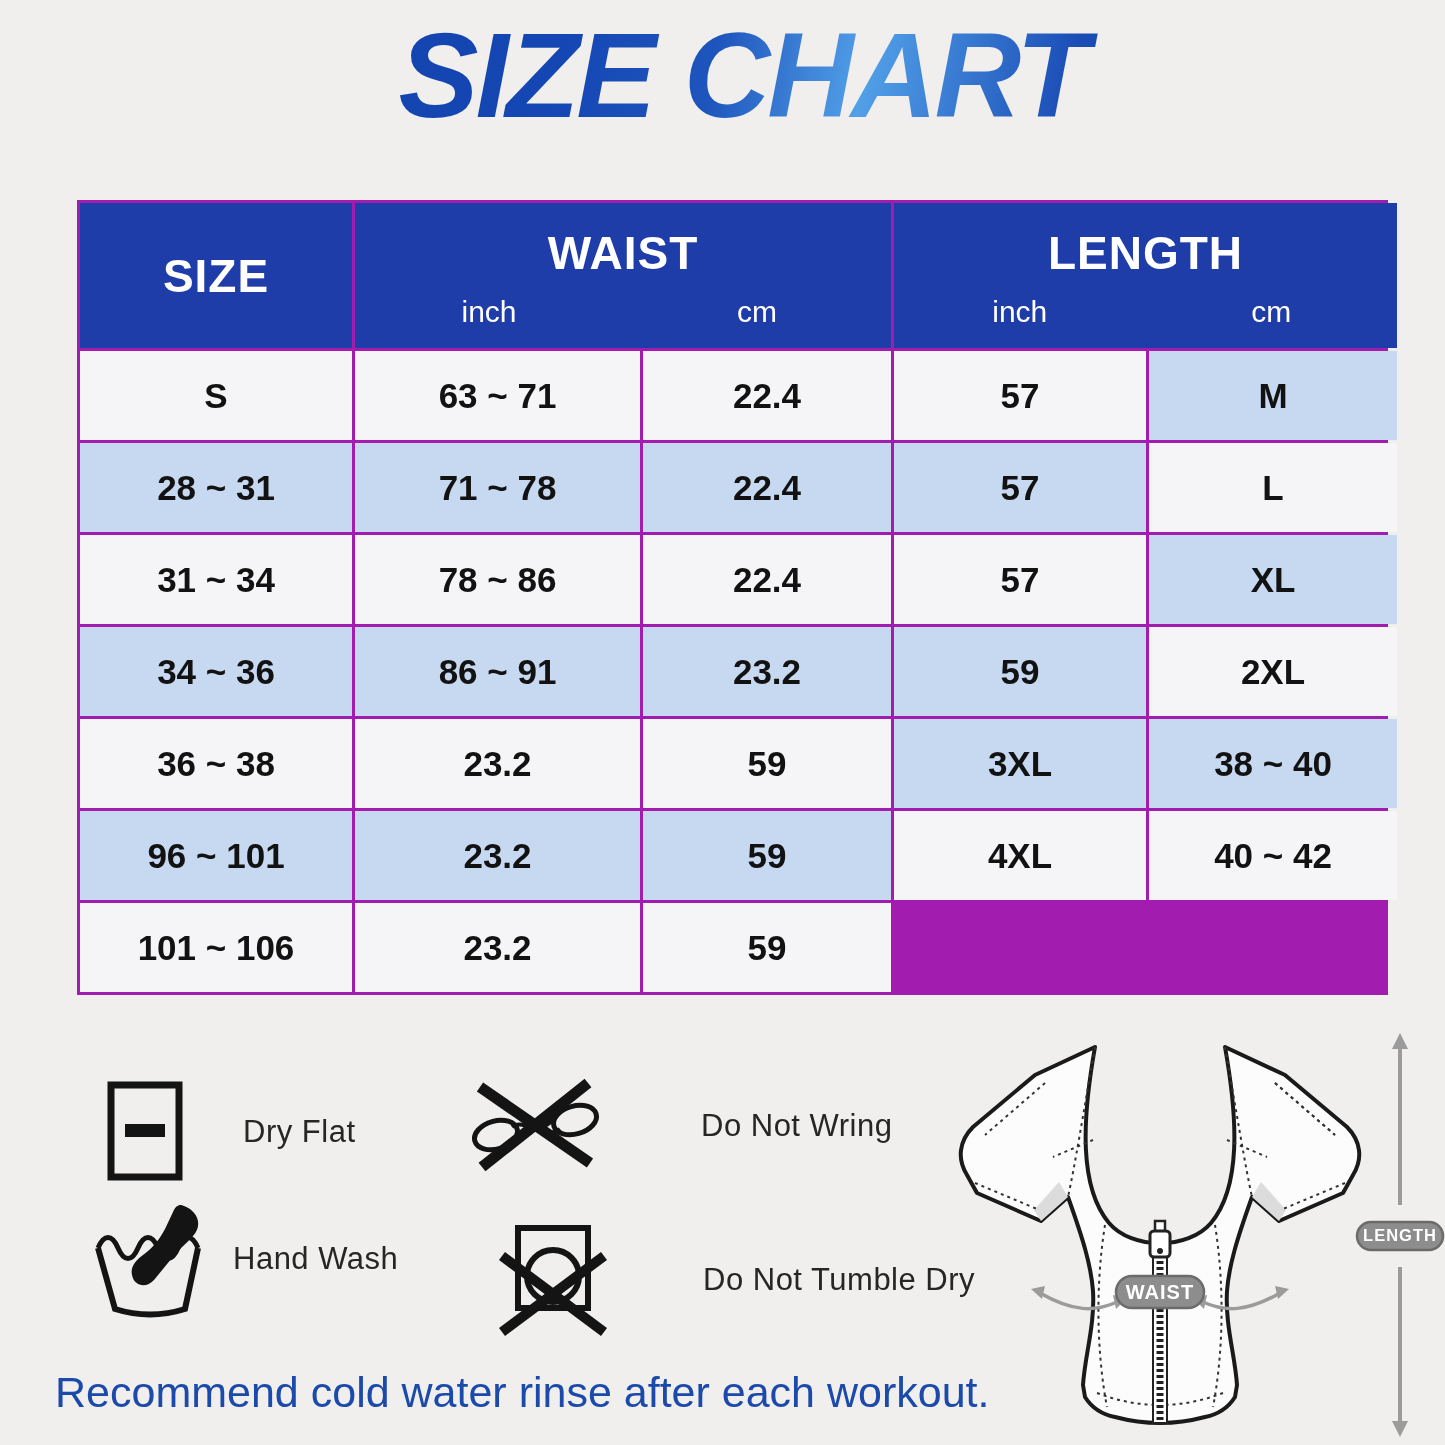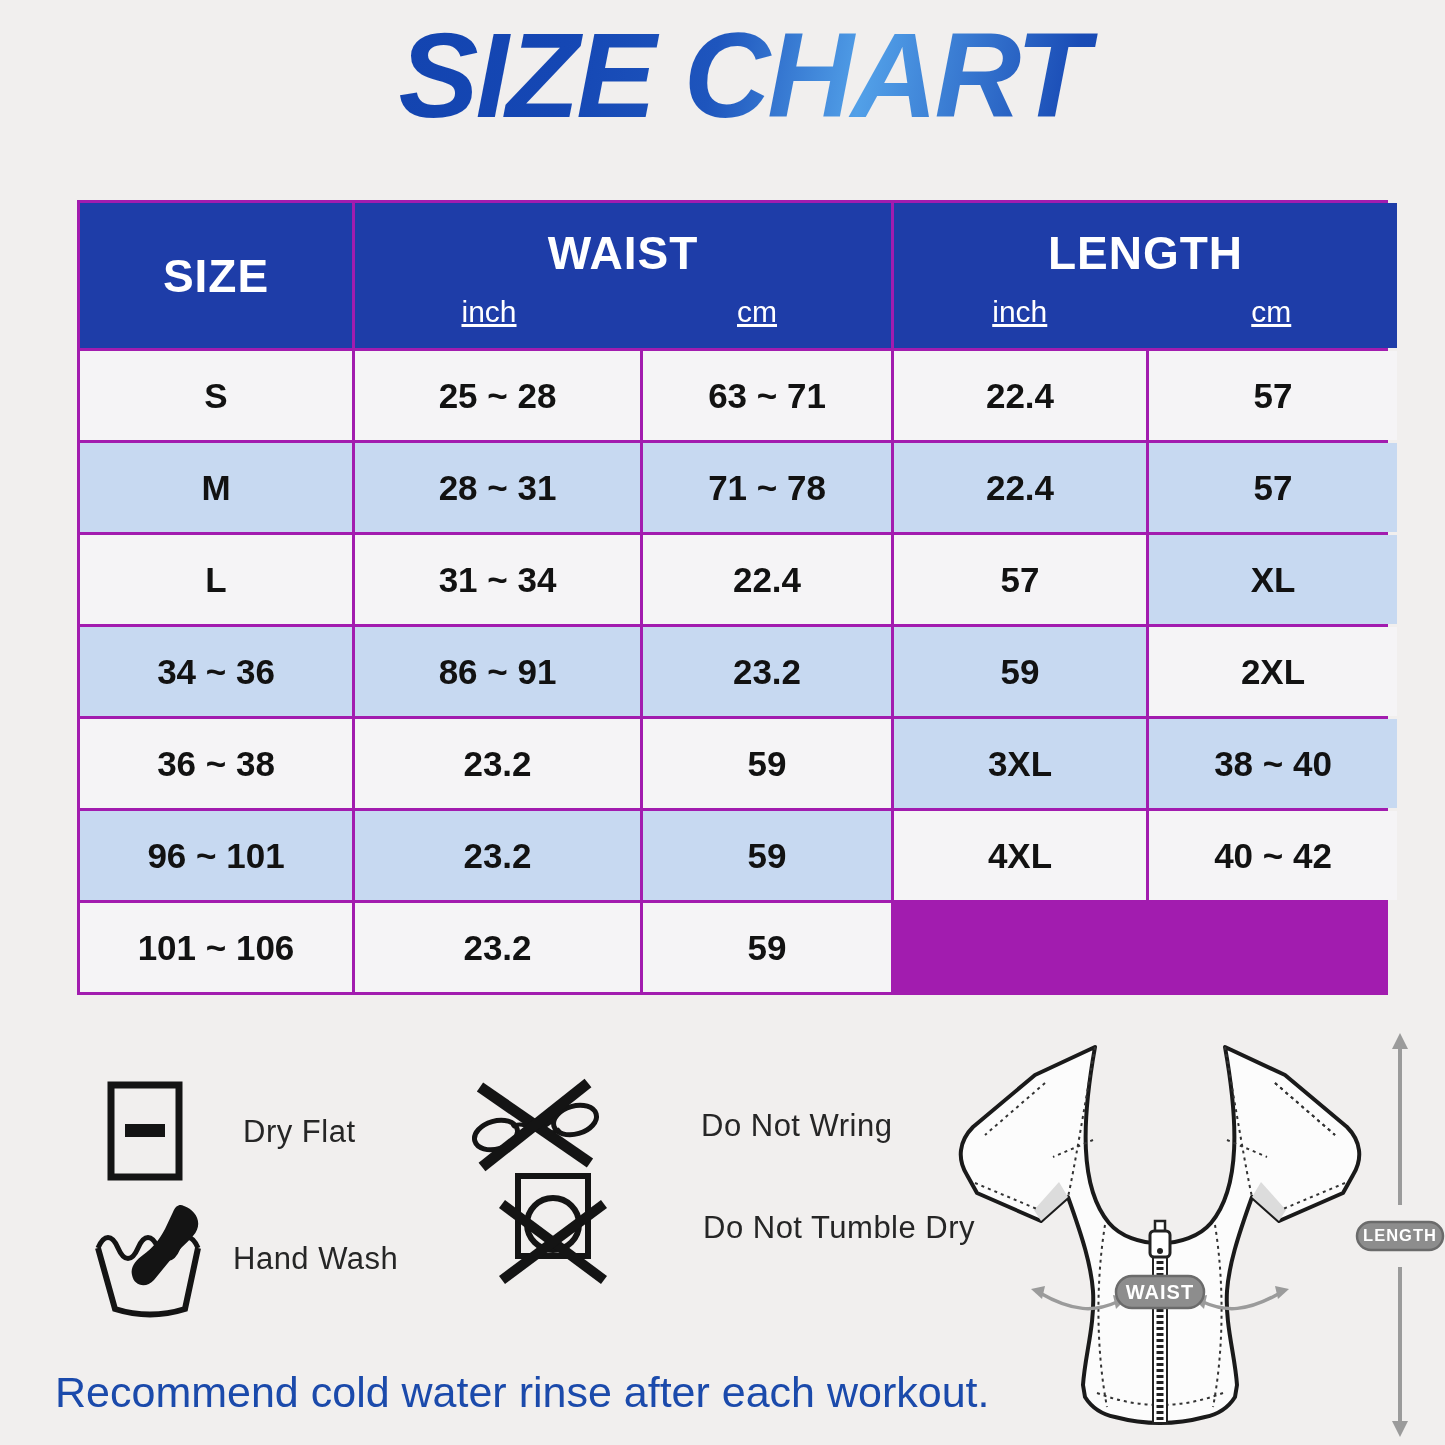--- a/index.html
+++ b/index.html
@@ -35,39 +35,39 @@
   }
   .th{background:#1e3da8;color:#ffffff;}
   .th-size{
     grid-column:1/2;display:flex;align-items:center;justify-content:center;
     font-size:46px;font-weight:bold;letter-spacing:1px;
   }
   .th-waist{grid-column:2/4;}
   .th-length{grid-column:4/6;}
   .th-group{display:flex;flex-direction:column;justify-content:center;padding-top:6px;}
   .th-main{text-align:center;font-size:46px;font-weight:bold;letter-spacing:1px;line-height:1.1;}
-  .th-units{display:flex;margin-top:16px;text-decoration:underline;}
+  .th-units{display:flex;margin-top:16px;}
   .th-units span{flex:1;text-align:center;font-size:30px;font-weight:normal;}
   .td{
     display:flex;align-items:center;justify-content:center;
     font-size:35px;font-weight:bold;color:#121212;
     letter-spacing:0px;
   }
   .row-a{background:#f5f4f6;}
   .row-b{background:#c7d9f1;}
   
   .care-item{position:absolute;display:flex;align-items:center;}
   .care-label{font-size:31px;color:#262626;font-weight:normal;letter-spacing:0.5px;}
   .ci1{left:95px;top:1078px;height:107px;}
   .ci1 .care-label{margin-left:48px;}
   .ci2{left:468px;top:1072px;height:107px;}
   .ci2 .care-label{margin-left:98px;}
   .ci3{left:88px;top:1196px;height:125px;}
   .ci3 .care-label{margin-left:20px;}
-  .ci4{left:498px;top:1164px;height:127px;}
+  .ci4{left:498px;top:1216px;height:127px;}
   .ci4 .care-label{margin-left:95px;}
   
   .garment{position:absolute;left:945px;top:1025px;}
   
   .footer-note{
     position:absolute;left:55px;top:1368px;margin:0;
     font-size:43px;font-weight:normal;color:#1b4aab;letter-spacing:0px;
   }
 </style>
 </head>
@@ -89,33 +89,33 @@
     </div>
     <div class="th th-length th-group">
       <div class="th-main">LENGTH</div>
       <div class="th-units">
         <span>inch</span>
         <span>cm</span>
       </div>
     </div>
 
     <div class="td row-a">S</div>
-    <div class="td row-a">25 ~ 28</div>
     <div class="td row-a">63 ~ 71</div>
     <div class="td row-a">22.4</div>
     <div class="td row-a">57</div>
 
     <div class="td row-b">M</div>
     <div class="td row-b">28 ~ 31</div>
     <div class="td row-b">71 ~ 78</div>
     <div class="td row-b">22.4</div>
     <div class="td row-b">57</div>
 
     <div class="td row-a">L</div>
     <div class="td row-a">31 ~ 34</div>
+    <div class="td row-a">78 ~ 86</div>
     <div class="td row-a">22.4</div>
     <div class="td row-a">57</div>
 
     <div class="td row-b">XL</div>
     <div class="td row-b">34 ~ 36</div>
     <div class="td row-b">86 ~ 91</div>
     <div class="td row-b">23.2</div>
     <div class="td row-b">59</div>
 
     <div class="td row-a">2XL</div>

